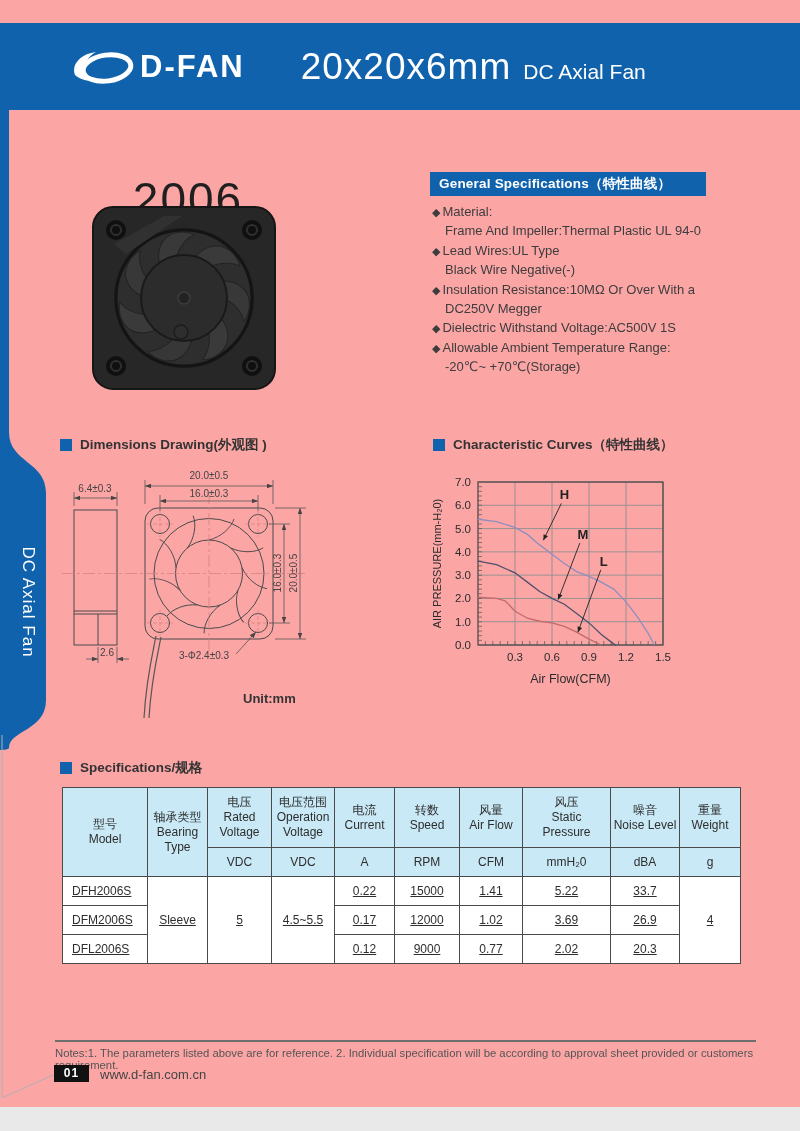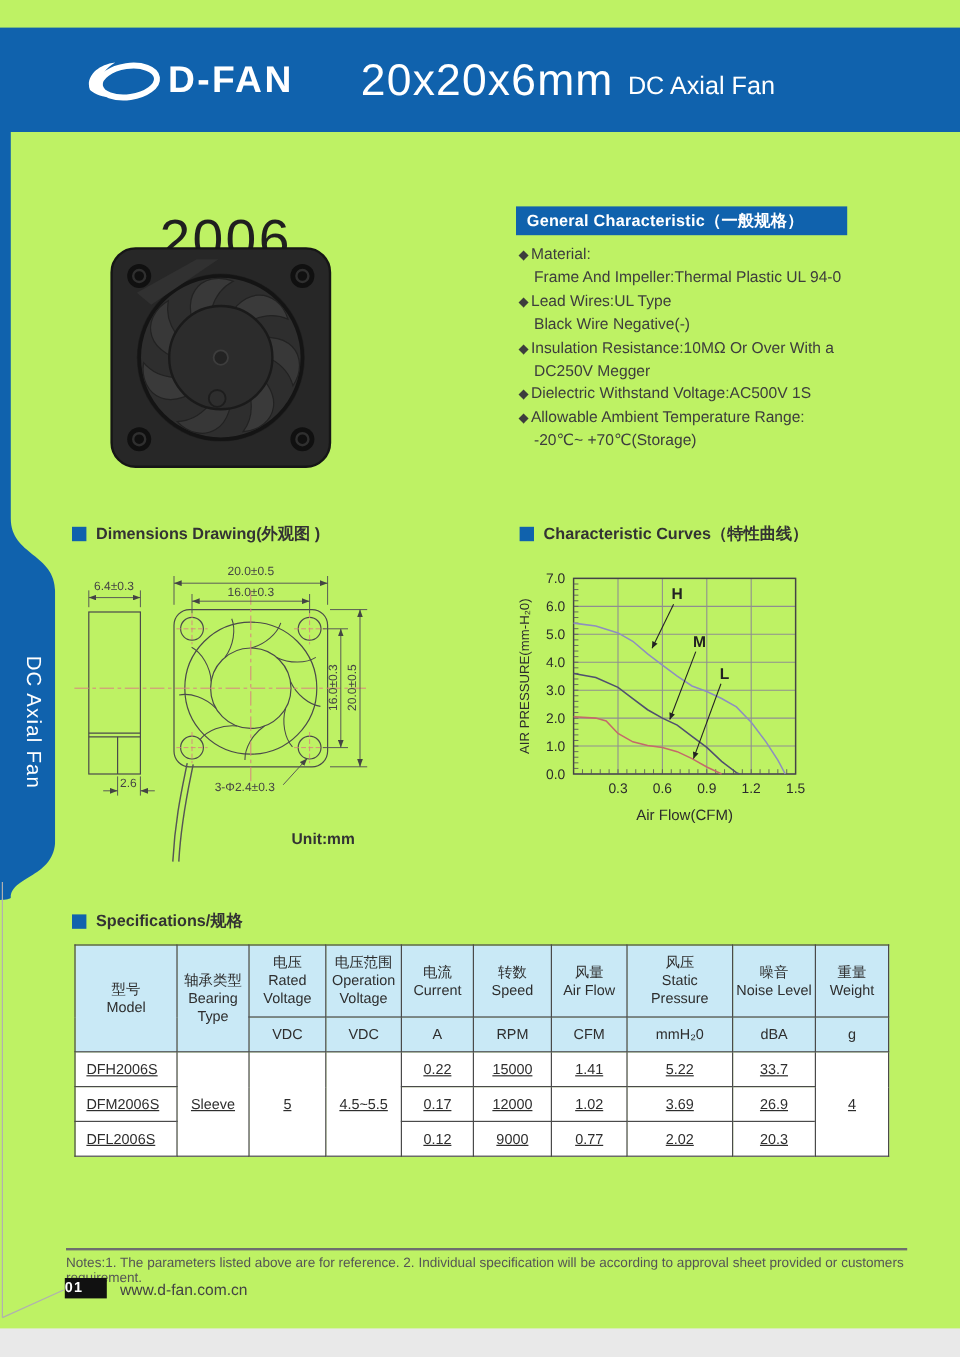--- a/index.html
+++ b/index.html
@@ -9,21 +9,21 @@
     --ink:#333;
   }
   *{margin:0;padding:0;box-sizing:border-box;}
   body{
     background:#e9e9e9;
     font-family:"Liberation Sans","DejaVu Sans",sans-serif;
     width:800px;height:1131px;position:relative;
   }
   .page{
     position:absolute;left:0;top:0;width:800px;height:1107px;
-    background:#bef264;overflow:hidden;
+    background:#fca5a5;overflow:hidden;
   }
   
   .topbar{
     position:absolute;left:0;top:23px;width:800px;height:87px;
     background:var(--brand-blue);
     display:flex;align-items:center;
   }
   .logo-wrap{display:flex;align-items:center;margin-left:72px;}
   .brand{color:#fff;font-size:31px;font-weight:bold;letter-spacing:2px;margin-left:4px;}
   .head-title{color:#fff;font-size:37px;margin-left:56px;letter-spacing:1px;}
@@ -62,21 +62,21 @@
   .spec-table tr.r1{height:60px;}
   .spec-table tr.r2{height:29px;}
   .spec-table tr.dr{height:29px;background:#fff;text-decoration:underline;}
   .spec-table .model-cell{text-align:left;padding-left:9px;}
   
   .notes-rule{position:absolute;left:55px;top:1040px;width:701px;height:2px;background:#6e6e6e;}
   .notes{position:absolute;left:55px;top:1047px;width:710px;font-size:11.3px;color:#555;}
   .corner-lines{position:absolute;left:0;top:735px;}
   .page-badge{
     position:absolute;left:54px;top:1065px;width:35px;height:17px;background:#111;
-    color:#fff;font-size:12px;font-weight:bold;text-align:left;line-height:17px;letter-spacing:1px;
+    color:#fff;font-size:12px;font-weight:bold;text-align:center;line-height:17px;letter-spacing:1px;
   }
   .website{position:absolute;left:100px;top:1067px;font-size:13px;color:#444;}
 </style>
 </head>
 <body>
 
 <div class="page">
 
   <div class="topbar">
     <div class="logo-wrap">
@@ -136,21 +136,21 @@
       <circle cx="166" cy="32" r="10" fill="#101010"></circle>
         <circle cx="166" cy="32" r="5" fill="none" stroke="#2f2f2f" stroke-width="2"></circle>
       <circle cx="30" cy="168" r="10" fill="#101010"></circle>
         <circle cx="30" cy="168" r="5" fill="none" stroke="#2f2f2f" stroke-width="2"></circle>
       <circle cx="166" cy="168" r="10" fill="#101010"></circle>
         <circle cx="166" cy="168" r="5" fill="none" stroke="#2f2f2f" stroke-width="2"></circle>
     </g>
     <path d="M28,46 L78,18 L96,18 L40,56 Z" fill="#313131"></path>
   </svg>
 
-  <div class="gs-bar">General Characteristic（一般规格）</div>
+  <div class="gs-bar">General Specifications（特性曲线）</div>
   <div class="gs-list">
     <div class="gs-line"><span class="diamond">◆</span><span>Material:</span></div>
     <div class="gs-line cont"><span>Frame And Impeller:Thermal Plastic UL 94-0</span></div>
     <div class="gs-line"><span class="diamond">◆</span><span>Lead Wires:UL Type</span></div>
     <div class="gs-line cont"><span>Black Wire Negative(-)</span></div>
     <div class="gs-line"><span class="diamond">◆</span><span>Insulation Resistance:10MΩ Or Over With a</span></div>
     <div class="gs-line cont"><span>DC250V Megger</span></div>
     <div class="gs-line"><span class="diamond">◆</span><span>Dielectric Withstand Voltage:AC500V 1S</span></div>
     <div class="gs-line"><span class="diamond">◆</span><span>Allowable Ambient Temperature Range:</span></div>
     <div class="gs-line cont"><span>-20℃~ +70℃(Storage)</span></div>

